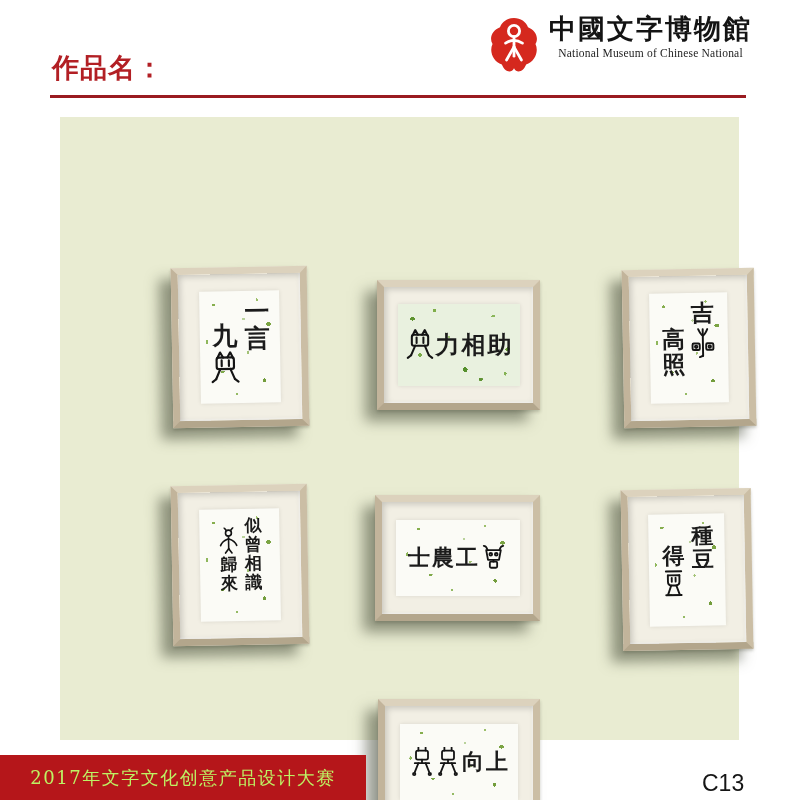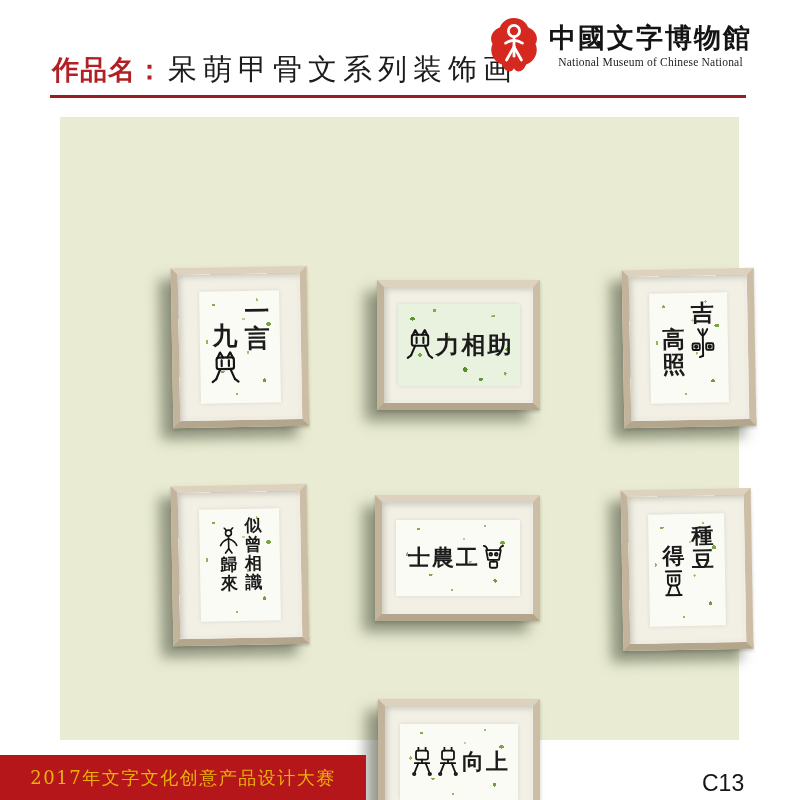--- a/index.html
+++ b/index.html
@@ -6,21 +6,21 @@
   body{
     width:800px;height:800px;position:relative;overflow:hidden;
     background:#ffffff;font-family:"Liberation Sans",sans-serif;
   }
   
   .header-title{position:absolute;left:52px;top:50px;display:flex;align-items:baseline;white-space:nowrap;}
   .work-label{color:#b21f24;font-size:27px;font-weight:700;letter-spacing:1px;text-align:center;}
   .work-title{color:#1c1c1c;font-size:29px;font-weight:500;letter-spacing:6px;
     font-family:"DejaVu Serif","Liberation Serif",serif;margin-left:4px;}
   .title-rule{position:absolute;left:50px;top:95px;width:696px;height:3px;background:#9a1b20;}
-  .logo{position:absolute;top:13px;right:48px;display:flex;align-items:center;gap:7px;}
+  .logo{position:absolute;top:13px;right:48px;display:flex;align-items:flex-start;gap:7px;}
   .logo-mark{width:56px;height:64px;flex:0 0 auto;}
   .logo-text{display:flex;flex-direction:column;align-items:center;}
   .museum-cn{font-size:27px;font-weight:700;color:#141414;letter-spacing:2px;
     font-family:"DejaVu Serif","Liberation Serif",serif;line-height:1.2;}
   .museum-en{font-size:11.5px;color:#222;font-family:"Liberation Serif",serif;margin-top:2px;letter-spacing:0.2px;}
   
   .wall{position:absolute;left:60px;top:117px;width:679px;height:623px;background:#e9ecd2;}
   
   .frame{position:absolute;box-sizing:border-box;
     border:7px solid #cbbea5;border-top-color:#dcd2bd;border-left-color:#c2b49b;border-bottom-color:#b3a68c;
@@ -84,21 +84,21 @@
   #fr-f4 .c0{margin-top:8px;}  #fr-f4 .c1{margin-top:18px;}
   #fr-f6 .ch{font-size:22px;} #fr-f6 .oracle{width:27px;height:32px;}
   #fr-f6 .c0{margin-top:10px;} #fr-f6 .c1{margin-top:30px;}
   #fr-f2 .ch{font-size:24px;} #fr-f2 .oracle{width:28px;height:34px;}
   #fr-f5 .ch{font-size:22px;} #fr-f5 .oracle{width:27px;height:28px;}
   #fr-f7 .ch{font-size:22px;} #fr-f7 .oracle{width:24px;height:30px;}
   
   .panel-caption{position:absolute;left:118px;top:672px;font-size:21px;color:#141414;letter-spacing:1px;}
   .banner{position:absolute;left:0;top:755px;width:366px;height:45px;background:#b5161a;
     display:flex;align-items:center;justify-content:center;}
-  .banner-text{color:#eab308;font-size:18px;letter-spacing:1.5px;
+  .banner-text{color:#bef264;font-size:18px;letter-spacing:1.5px;
     font-family:"DejaVu Serif","Liberation Serif",serif;font-weight:500;}
   .entry-code{position:absolute;left:702px;top:770px;font-size:23px;color:#151515;font-weight:400;}
   .hidden-defs{position:absolute;width:0;height:0;overflow:hidden;}
 </style>
 </head>
 <body>
 
 <svg class="hidden-defs" aria-hidden="true">
   <symbol id="sym-ding" viewBox="0 0 40 50">
     <path d="M9,11 L13,3 L17,10"></path>
@@ -158,21 +158,20 @@
       <path d="M8,27 L32,27"></path>
     <path d="M14,27 L8,42"></path>
       <path d="M26,27 L32,42"></path>
     <circle class="fl" cx="7" cy="45" r="2"></circle>
       <circle class="fl" cx="33" cy="45" r="2"></circle>
   </symbol>
 </svg>
 
 <div class="header-title">
   <span class="work-label">作品名：</span>
-  <span class="work-title">呆萌甲骨文系列装饰画</span>
 </div>
 
 <div class="logo">
   <svg class="logo-mark" viewBox="0 0 60 64">
     <path fill="#d5281e" d="M30,3 C37,3 43,7 45,13 C53,16 57,24 53,31 C57,39 52,50 43,53 C40,61 33,63 30,57 C27,63 20,61 17,53 C8,50 3,39 7,31 C3,24 7,16 15,13 C17,7 23,3 30,3 Z"></path>
     <g stroke="#ffffff" stroke-width="3" fill="none" stroke-linecap="round">
       <circle cx="30" cy="17" r="6"></circle>
       <path d="M30,23 L30,44"></path>
       <path d="M21,30 Q30,24 39,30"></path>
       <path d="M30,34 L22,48"></path>

